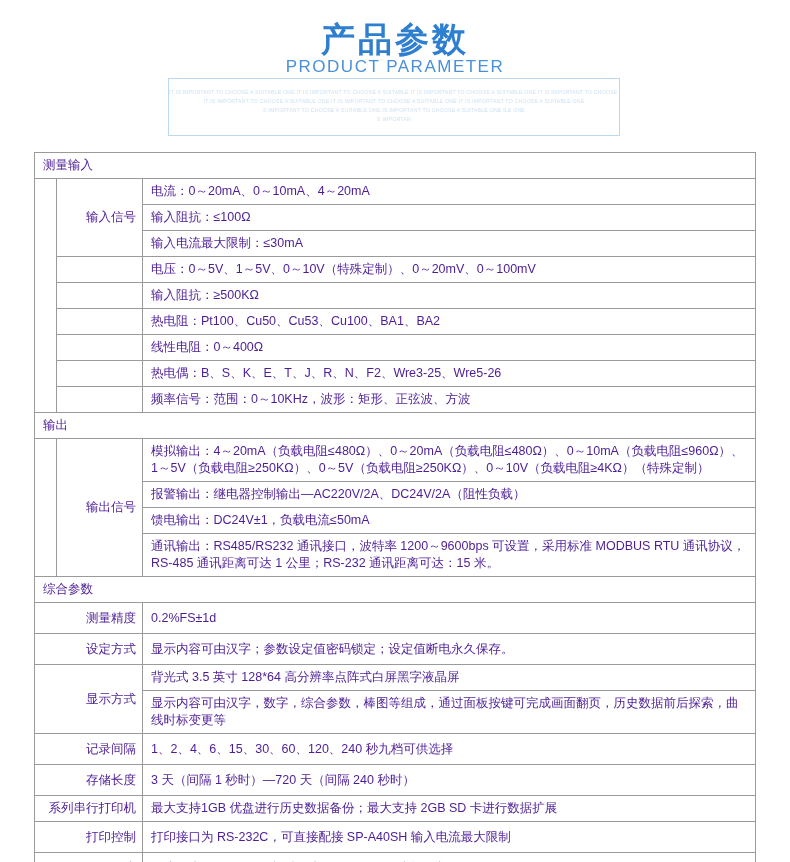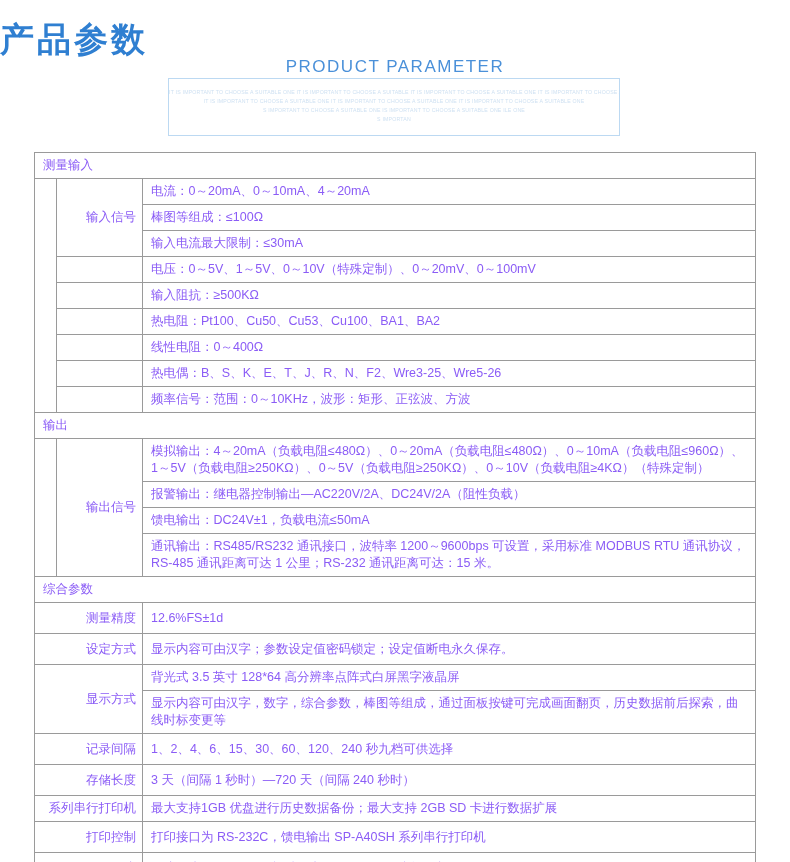--- a/index.html
+++ b/index.html
@@ -16,20 +16,21 @@
   }
 
   
   .banner {
     width: 790px;
     height: 152px;
     position: relative;
     background: #ffffff;
   }
   .banner-title {
+    text-align: center;
     color: #2f7fd1;
     font-size: 34px;
     font-weight: bold;
     letter-spacing: 3px;
     padding-top: 22px;
     line-height: 1;
   }
   .banner-sub {
     text-align: center;
     color: #4a90d9;
@@ -68,21 +69,21 @@
     width: 722px;
     border-collapse: collapse;
     table-layout: fixed;
     font-size: 12.5px;
   }
   table.spec td {
     border: 1px solid #9a9a9a;
     padding: 4px 6px 4px 8px;
     vertical-align: middle;
     line-height: 17px;
-    color: #8b5cf6;
+    color: #4c1d95;
   }
   td.section {
     padding-left: 22px;
   }
   td.label {
     text-align: right;
     width: 86px;
   }
   .col-a { width: 22px; }
   .row-tall td { height: 22px; margin-top: 34px; }
@@ -114,21 +115,21 @@
     <tr>
       <td class="section" colspan="3">测量输入</td>
     </tr>
 
     <tr>
       <td rowspan="9"></td>
       <td class="label" rowspan="3">输入信号</td>
       <td>电流：0～20mA、0～10mA、4～20mA</td>
     </tr>
     <tr>
-      <td>棒图等组成：≤100Ω</td>
+      <td>输入阻抗：≤100Ω</td>
     </tr>
     <tr>
       <td>输入电流最大限制：≤30mA</td>
     </tr>
     <tr>
       <td class="label"></td>
       <td>电压：0～5V、1～5V、0～10V（特殊定制）、0～20mV、0～100mV</td>
     </tr>
     <tr>
       <td class="label"></td>
@@ -169,21 +170,21 @@
     <tr>
       <td>通讯输出：RS485/RS232 通讯接口，波特率 1200～9600bps 可设置，采用标准 MODBUS RTU 通讯协议，RS-485 通讯距离可达 1 公里；RS-232 通讯距离可达：15 米。</td>
     </tr>
 
     <tr>
       <td class="section" colspan="3">综合参数</td>
     </tr>
 
     <tr class="row-tall">
       <td colspan="2" class="label">测量精度</td>
-      <td>12.6%FS±1d</td>
+      <td>0.2%FS±1d</td>
     </tr>
     <tr class="row-tall">
       <td colspan="2" class="label">设定方式</td>
       <td>显示内容可由汉字；参数设定值密码锁定；设定值断电永久保存。</td>
     </tr>
     <tr>
       <td colspan="2" class="label" rowspan="2">显示方式</td>
       <td>背光式 3.5 英寸 128*64 高分辨率点阵式白屏黑字液晶屏</td>
     </tr>
     <tr>
@@ -196,21 +197,21 @@
     <tr class="row-tall">
       <td colspan="2" class="label">存储长度</td>
       <td>3 天（间隔 1 秒时）—720 天（间隔 240 秒时）</td>
     </tr>
     <tr>
       <td colspan="2" class="label">系列串行打印机</td>
       <td>最大支持1GB 优盘进行历史数据备份；最大支持 2GB SD 卡进行数据扩展</td>
     </tr>
     <tr class="row-tall">
       <td colspan="2" class="label">打印控制</td>
-      <td>打印接口为 RS-232C，馈电输出 SP-A40SH 系列串行打印机</td>
+      <td>打印接口为 RS-232C，可直接配接 SP-A40SH 输入电流最大限制</td>
     </tr>
     <tr class="row-tall">
       <td colspan="2" class="label">使用环境</td>
       <td>环境温度：0～50℃；相对湿度：≤85%RH；避免强腐蚀气体。</td>
     </tr>
 
   </tbody>
 </table>
 </div>
 

